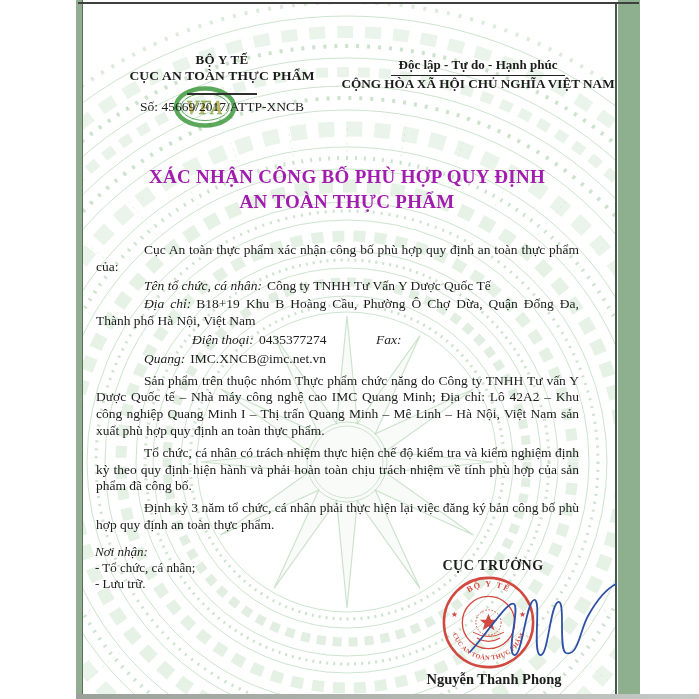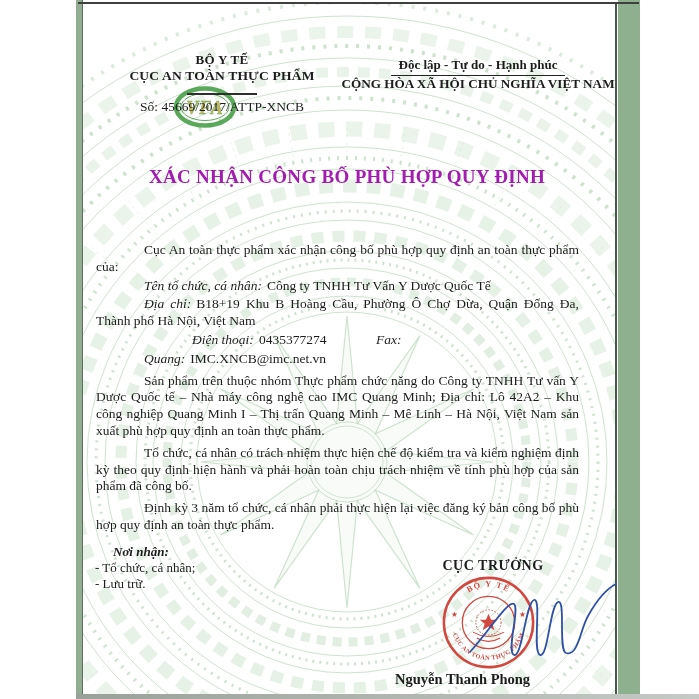--- a/index.html
+++ b/index.html
@@ -29,26 +29,26 @@
   #title{left:97px;top:164px;width:500px;text-align:center;font-weight:bold;
          font-size:19px;line-height:1.32;letter-spacing:.3px;color:#a21caf;z-index:2;}
   
   #body{left:84px;top:242px;width:507px;font-size:13.5px;line-height:16.8px;z-index:2;}
   #body p{margin:0 12px 2px;text-indent:48px;text-align:justify;}
   #body p.para{margin-top:5px;}
   #body em{font-style:italic;margin-right:5px;}
   .phone-group{display:inline-block;width:232px;}
   
   #recipients{left:95px;top:544px;font-size:13px;line-height:16px;z-index:2;}
-  #recipients-label{font-weight:bold;font-style:italic;margin-left:18px;}
+  #recipients-label{font-weight:normal;font-style:italic;}
   #signer-title{left:398px;top:558px;width:190px;text-align:center;font-weight:bold;
                 font-size:14px;letter-spacing:.5px;z-index:2;}
   #stamp{left:440px;top:574px;z-index:3;}
   #signature{left:430px;top:560px;z-index:4;}
-  #signer-name{left:395px;top:671px;width:198px;font-weight:bold;font-size:14.5px;z-index:5;}
+  #signer-name{left:395px;top:671px;width:198px;text-align:center;font-weight:bold;font-size:14.5px;z-index:5;}
 </style>
 </head>
 <body>
 
 <svg id="drum" class="abs" width="699" height="699" viewBox="0 0 699 699">
   <defs>
       <clipPath id="docclip">
         <rect x="79" y="3" width="537" height="691"></rect>
       </clipPath>
     </defs>
@@ -141,20 +141,21 @@
   </div>
 </div>
 
 <div class="abs" id="header-right">
   <div><span id="motto">Độc lập - Tự do - Hạnh phúc</span></div>
   <div id="country">CỘNG HÒA XÃ HỘI CHỦ NGHĨA VIỆT NAM</div>
 </div>
 
 <div class="abs" id="title">
   <div>XÁC NHẬN CÔNG BỐ PHÙ HỢP QUY ĐỊNH</div>
+  <div>AN TOÀN THỰC PHẨM</div>
 </div>
 
 <div class="abs" id="body">
   <p>Cục An toàn thực phẩm xác nhận công bố phù hợp quy định an toàn thực phẩm của:</p>
   <p class="field">
     <em>Tên tổ chức, cá nhân:</em><span>Công ty TNHH Tư Vấn Y Dược Quốc Tế</span>
   </p>
   <p class="field">
     <em>Địa chỉ:</em><span>B18+19 Khu B Hoàng Cầu, Phường Ô Chợ Dừa, Quận Đống Đa, Thành phố Hà Nội, Việt Nam</span>
   </p>

